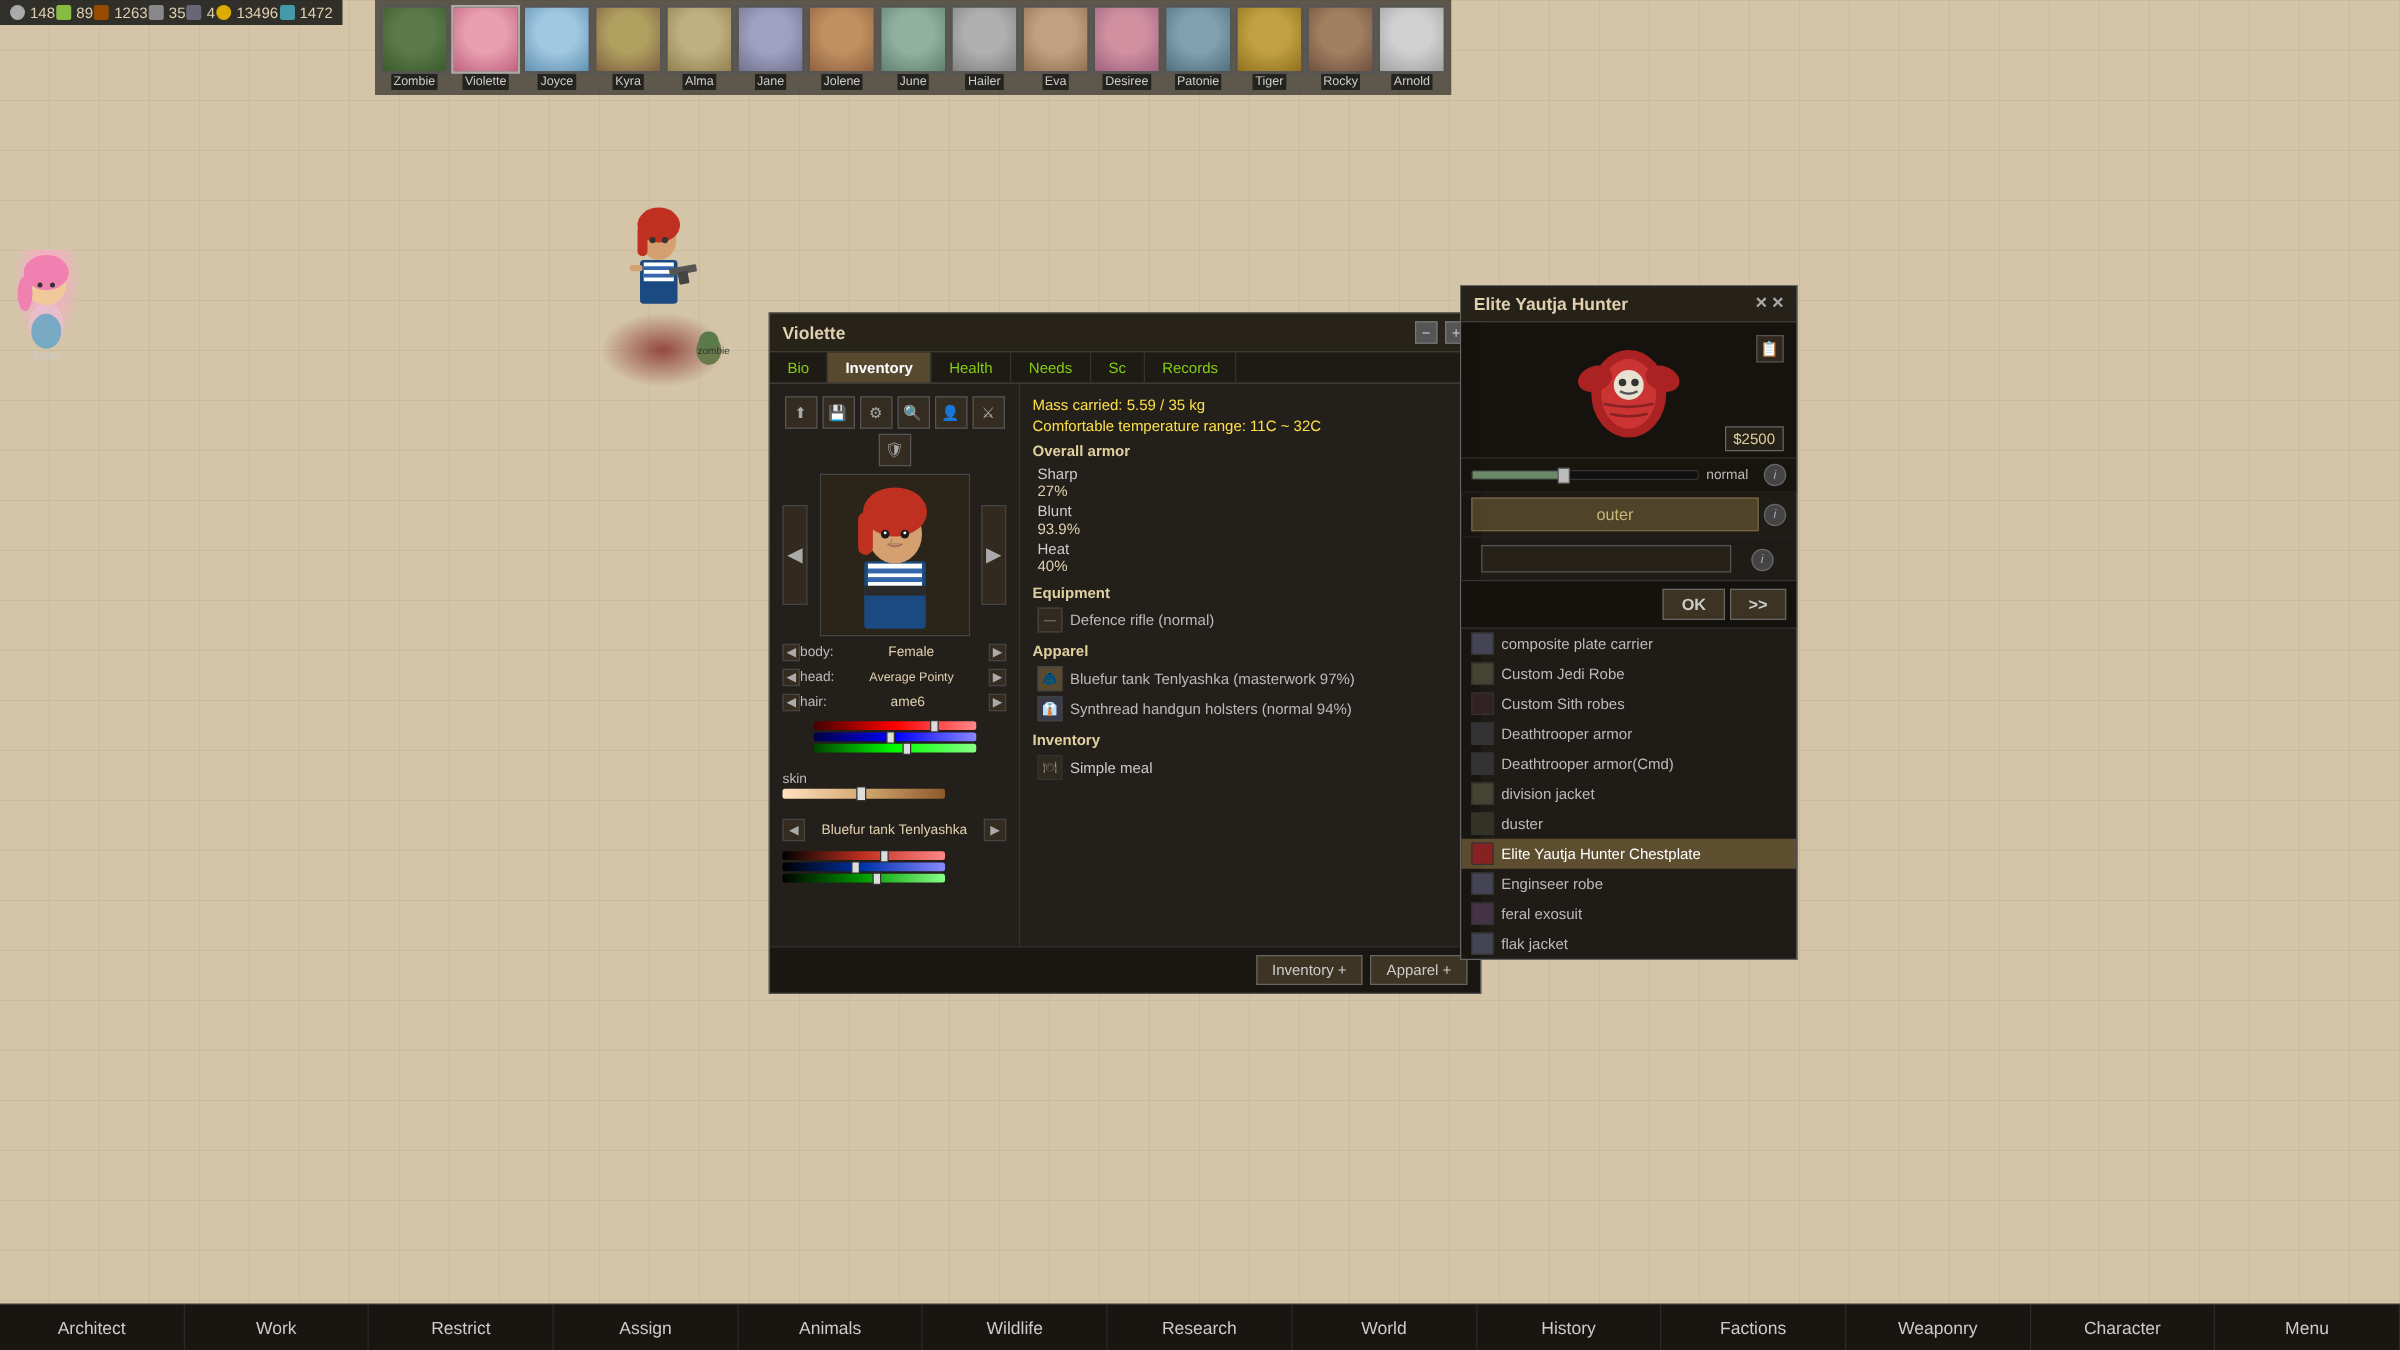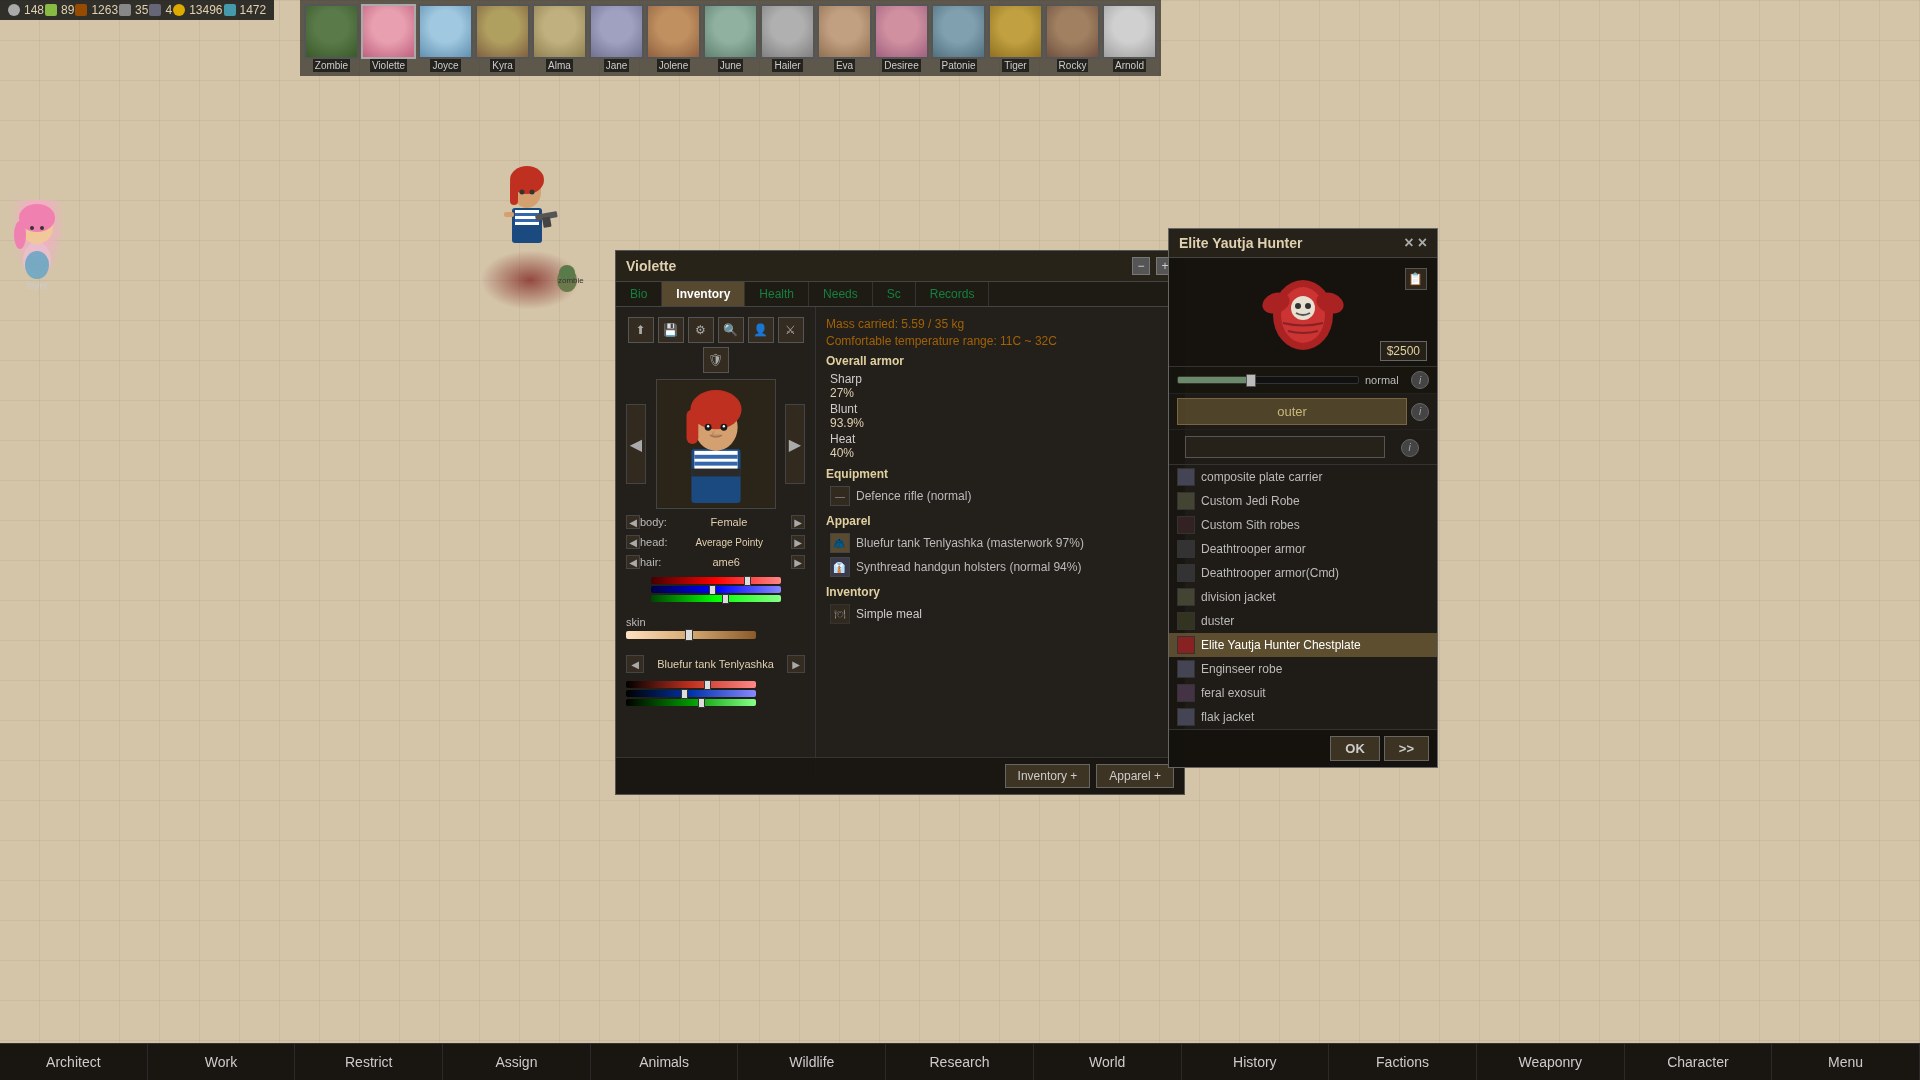--- a/index.html
+++ b/index.html
@@ -187,21 +187,21 @@
 
     
     #char-tabs {
       display: flex;
       background: rgba(30,27,20,0.9);
       border-bottom: 1px solid #444;
     }
     .char-tab {
       padding: 5px 14px;
       font-size: 12px;
-      color: #15803d;
+      color: #84cc16;
       cursor: pointer;
       border-right: 1px solid #333;
     }
     .char-tab.active {
       background: rgba(100,85,55,0.8);
       color: #fff;
       font-weight: bold;
     }
 
     
@@ -332,21 +332,21 @@
     }
 
     
     #char-inventory-section {
       flex: 1;
       padding: 10px;
       overflow-y: auto;
     }
     .inv-info-line {
       font-size: 12px;
-      color: #a16207;
+      color: #fde047;
       margin-bottom: 3px;
     }
     .section-header {
       font-size: 12px;
       color: #e0d0a0;
       font-weight: bold;
       margin: 6px 0 3px;
     }
     .stat-row {
       display: flex;
@@ -1011,20 +1011,25 @@
       <div class="outer-btn">outer</div>
     </div>
     <div class="info-i-btn">i</div>
   </div>
 
   <div style="padding:2px 8px; border-top:1px solid #222;">
     <input class="item-search" type="text" value="" placeholder="" style="width: 200px;">
     <div class="info-i-btn" style="display:inline-flex; margin-left:4px; vertical-align:middle;">i</div>
   </div>
 
+  <div id="item-panel-footer">
+    <button class="ip-btn">OK</button>
+    <button class="ip-btn">&gt;&gt;</button>
+  </div>
+
   <div id="item-dropdown">
     <div class="dropdown-item">
       <div class="di-icon" style="background:#445;"></div>
       <span>composite plate carrier</span>
     </div>
     <div class="dropdown-item">
       <div class="di-icon" style="background:#443;"></div>
       <span>Custom Jedi Robe</span>
     </div>
     <div class="dropdown-item">
@@ -1056,25 +1061,20 @@
       <span>Enginseer robe</span>
     </div>
     <div class="dropdown-item">
       <div class="di-icon" style="background:#434;"></div>
       <span>feral exosuit</span>
     </div>
     <div class="dropdown-item">
       <div class="di-icon" style="background:#445;"></div>
       <span>flak jacket</span>
     </div>
-  </div>
-
-  <div id="item-panel-footer">
-    <button class="ip-btn">OK</button>
-    <button class="ip-btn">&gt;&gt;</button>
   </div>
 </div>
 
 <div id="bottom-toolbar">
   <div class="toolbar-item">Architect</div>
   <div class="toolbar-item">Work</div>
   <div class="toolbar-item">Restrict</div>
   <div class="toolbar-item">Assign</div>
   <div class="toolbar-item">Animals</div>
   <div class="toolbar-item">Wildlife</div>

